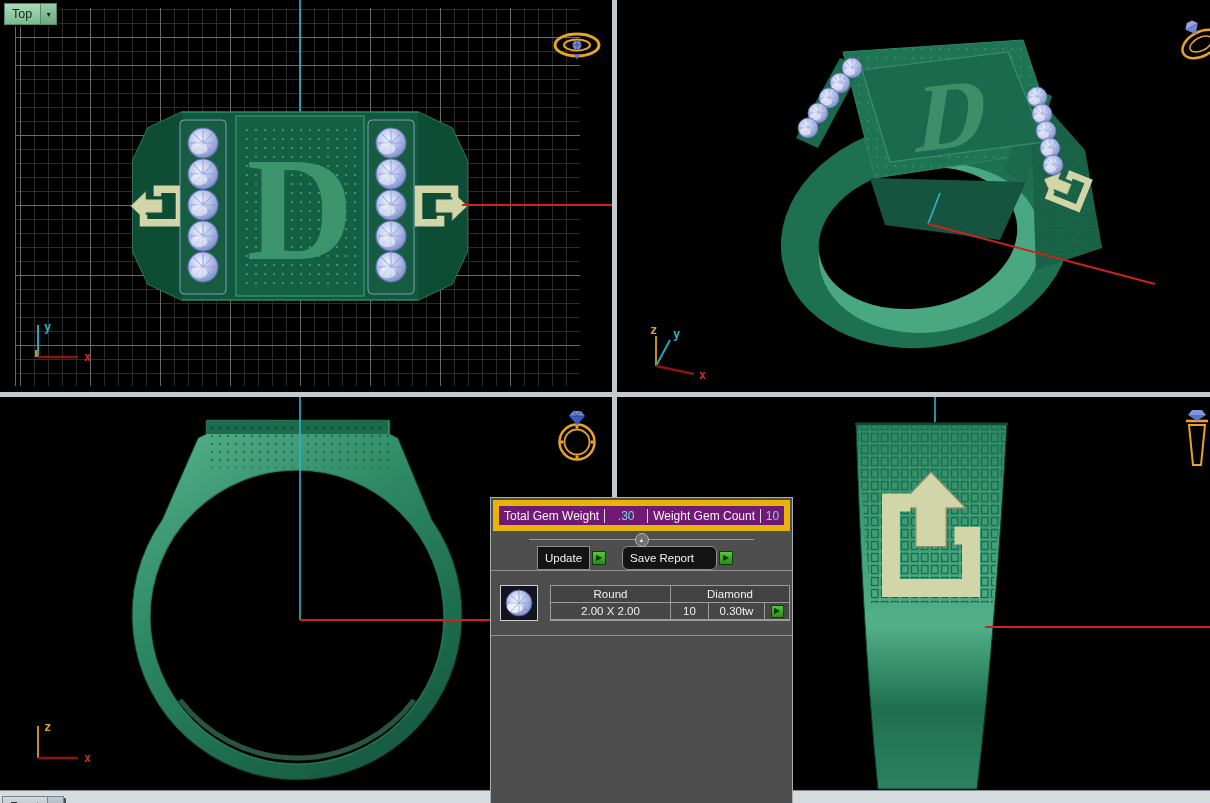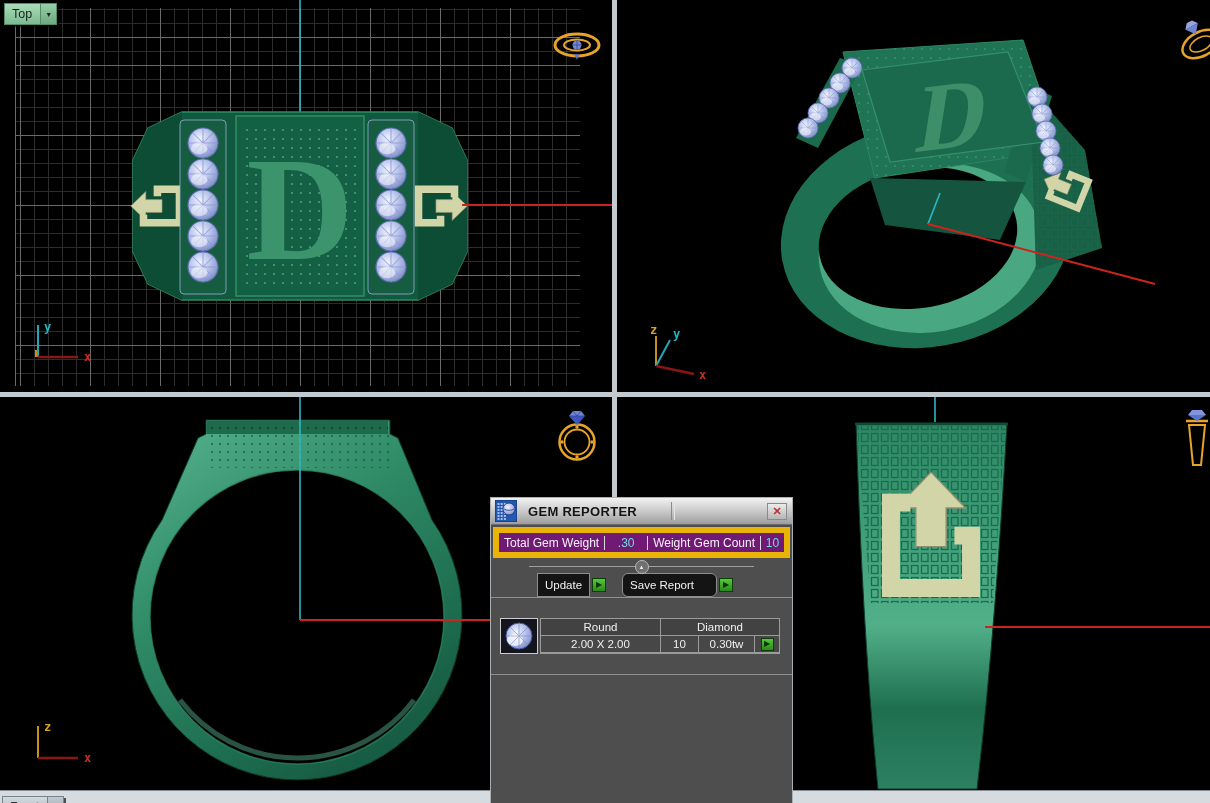--- a/index.html
+++ b/index.html
@@ -57,21 +57,21 @@
     display:flex;align-items:center;justify-content:center;padding:0;}
   .btn-row{flex:0 0 22px;display:flex;align-items:center;padding-left:46px;}
   .dark-btn{background:#141414;border:1px solid #8d8d8d;color:#f2f2f2;font-size:11.5px;height:24px;
     padding:0 7px;display:flex;align-items:center;font-family:"Liberation Sans",sans-serif;}
   .dark-btn.wide{min-width:95px;border-radius:6px;}
   .play-btn{width:14px;height:14px;background:linear-gradient(#55c93a,#2c8a19);border:1px solid #0d3d09;
     color:#0a3608;font-size:8px;line-height:1;display:flex;align-items:center;justify-content:center;
     padding:0;margin-left:2px;margin-right:16px;}
   .play-btn.small{width:13px;height:13px;margin:0;}
   .gem-table{flex:0 0 44px;border-top:1px solid #909090;border-bottom:1px solid #909090;
-    background:#4e4e4e;display:flex;align-items:center;padding:16px 9px;gap:2px;}
+    background:#4e4e4e;display:flex;align-items:center;padding:10px 9px;gap:12px;}
   .thumb{width:36px;height:34px;border:1px solid #cdcdcd;background:#14141e;flex:0 0 36px;}
   .tbl{display:grid;grid-template-columns:120px 38px 56px 24px;grid-auto-rows:17px;
     border:1px solid #9b9b9b;font-size:11.5px;background:#474747;}
   .cell{display:flex;align-items:center;justify-content:center;border-right:1px solid #9b9b9b;
     border-bottom:1px solid #9b9b9b;overflow:hidden;white-space:nowrap;}
   .cell.last{border-right:none;}
   .cell.hdr{background:#424242;}
   .th-type{grid-column:2/5;text-align:center;}
   .dlg-rest{flex:1;}
 </style>
@@ -288,38 +288,20 @@
       </g>
     </svg>
 
   </div>
 
   <div class="divider-v"></div>
   <div class="divider-h"></div>
   <div class="statusbar"></div>
 
   <div class="dialog">
-    <div class="titlebar">
-      <div class="app-icon">
-        <svg viewBox="0 0 22 22" width="22" height="22">
-          <rect width="22" height="22" fill="#2458b0" stroke="#10306e" stroke-width="1"></rect>
-          <g stroke="#cfe0ff" stroke-width="1.6">
-            <path d="M2.5,4 H11 M2.5,7 H11 M2.5,10 H11 M2.5,13 H11 M2.5,16 H11 M2.5,19 H11" stroke-dasharray="2 1.2"></path>
-          </g>
-          <circle cx="14" cy="9" r="6" fill="url(#gemGrad)" stroke="#12357c" stroke-width="0.8"></circle>
-          <path d="M9,9 A 6,3 0 0 0 19,9" fill="none" stroke="#31508f" stroke-width="0.9"></path>
-        </svg>
-      </div>
-      <div class="dlg-title">GEM REPORTER</div>
-      <div class="groove"></div>
-      <div class="spacer"></div>
-      <button class="close-btn">
-          <span>✕</span>
-        </button>
-    </div>
     <div class="totals-row">
       <span class="t-label">Total Gem Weight</span>
       <span class="t-value w1">.30</span>
       <span class="t-label">Weight Gem Count</span>
       <span class="t-value w2">10</span>
     </div>
     <div class="collapse-row">
       <div class="hline"></div>
       <button class="collapse-btn">
           <span>▲</span>

